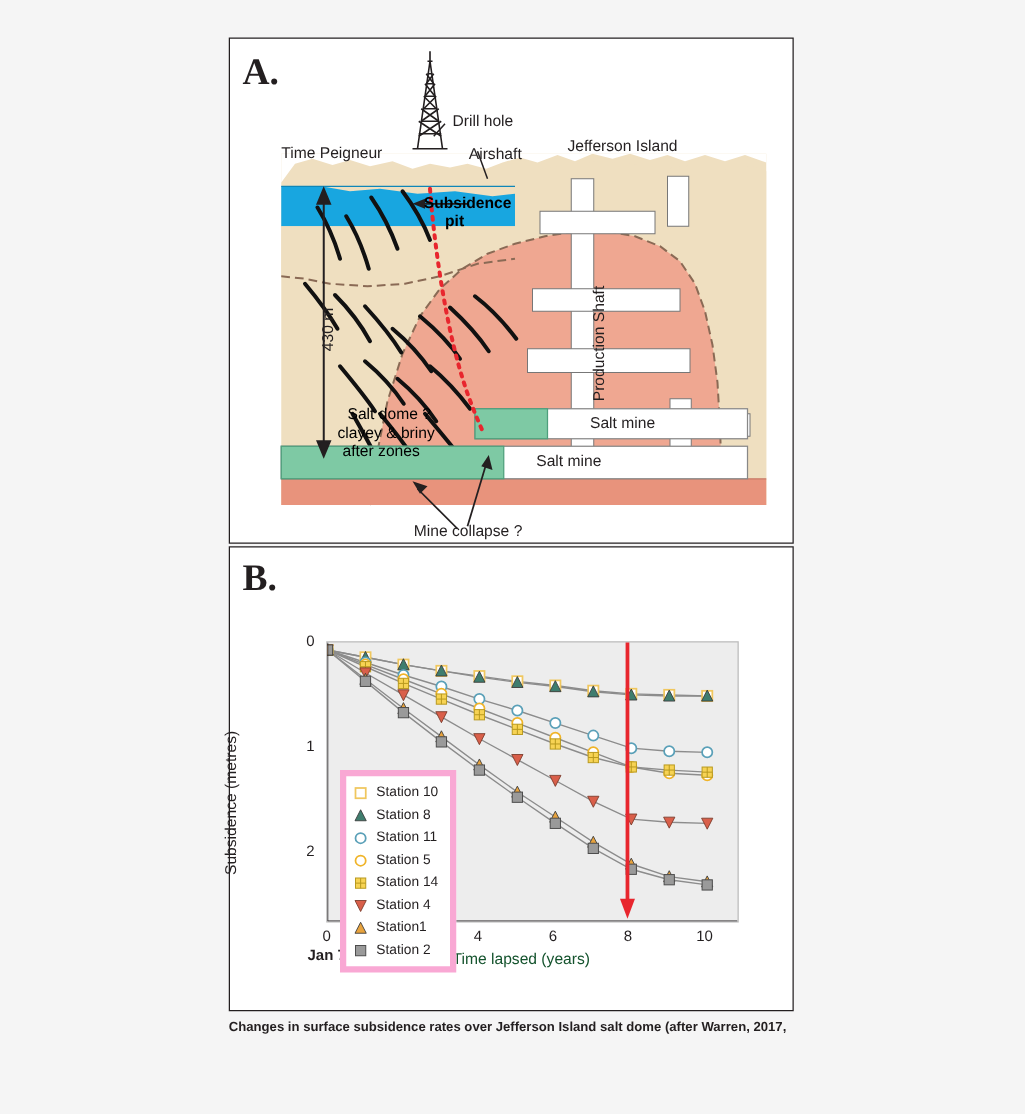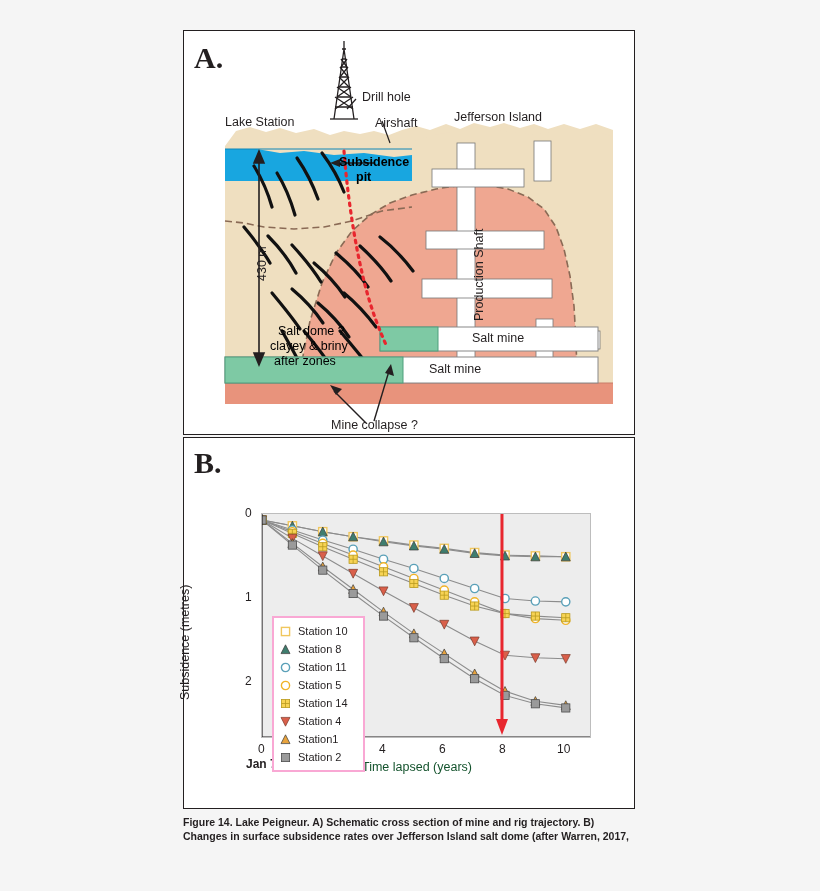--- a/index.html
+++ b/index.html
@@ -47,21 +47,21 @@
   .ytitle{
     position:absolute;left:-6px;top:262px;font-size:12.5px;color:#231f20;
     transform:rotate(-90deg);transform-origin:left top;white-space:nowrap;
   }
   .xtitle{
     position:absolute;left:178px;top:322px;font-size:12.5px;color:#14532d;
   }
   .tick{position:absolute;font-size:12px;color:#231f20;}
   .legend{
     position:absolute;left:88px;top:178px;width:93px;
-    background:#ffffff;border:2px solid #f9a8d4;
+    background:#ffffff;border:5px solid #f9a8d4;
     padding:4px 5px;box-sizing:border-box;
   }
   .legend-row{display:flex;align-items:center;height:18px;}
   .legend-row span.t{font-size:11px;color:#231f20;margin-left:6px;}
   .lgsym{width:13px;height:13px;display:inline-block;position:relative;}
 
   .flood-label{
     position:absolute;left:255px;top:12px;font-size:12px;color:#231f20;
     text-align:center;line-height:14px;width:130px;
   }
@@ -172,21 +172,21 @@
       <path d="M172,68 L163,78" stroke="#231f20" stroke-width="1.2" fill="none"></path>
 
       <path d="M198,90 L206,112" stroke="#231f20" stroke-width="1.2" fill="none"></path>
 
       <path d="M182,392 L150,360" stroke="#231f20" stroke-width="1.4" fill="none"></path>
       <path d="M146,354 L158,358 L152,364 Z" fill="#231f20"></path>
       <path d="M190,390 L205,340" stroke="#231f20" stroke-width="1.4" fill="none"></path>
       <path d="M207,333 L210,345 L201,342 Z" fill="#231f20"></path>
     </svg>
 
-    <div class="lbl" style="left:41px;top:84px;">Lake Station</div>
+    <div class="lbl" style="left:41px;top:84px;">Time Peigneur</div>
     <div class="lbl" style="left:178px;top:59px;">Drill hole</div>
     <div class="lbl" style="left:191px;top:85px;">Airshaft</div>
     <div class="lbl" style="left:270px;top:79px;">Jefferson Island</div>
     <div class="lbl lbl-w" style="left:155px;top:124px;font-weight:bold;">Subsidence</div>
     <div class="lbl lbl-w" style="left:172px;top:139px;font-weight:bold;">pit</div>
     <div class="lbl vert" style="left:71px;top:250px;">430 m</div>
     <div class="lbl lbl-w" style="left:94px;top:293px;">Salt dome ?</div>
     <div class="lbl lbl-w" style="left:86px;top:308px;">clayey &amp; briny</div>
     <div class="lbl lbl-w" style="left:90px;top:323px;">after zones</div>
     <div class="lbl vert" style="left:288px;top:290px;">Production Shaft</div>
@@ -430,16 +430,15 @@
             <svg width="13" height="13">
               <rect x="2.4000000000000004" y="2.4000000000000004" width="8.2" height="8.2" fill="#9a9a9a" stroke="#4d4d4d" stroke-width="0.8"></rect>
             </svg>
           </span>
           <span class="t">Station 2</span>
         </div>
       </div>
   </div>
 
   <div class="caption">
-    <div>Figure 14. Lake Peigneur. A) Schematic cross section of mine and rig trajectory. B)</div>
     <div>Changes in surface subsidence rates over Jefferson Island salt dome (after Warren, 2017,</div>
   </div>
 </div>
 
 </body></html>

